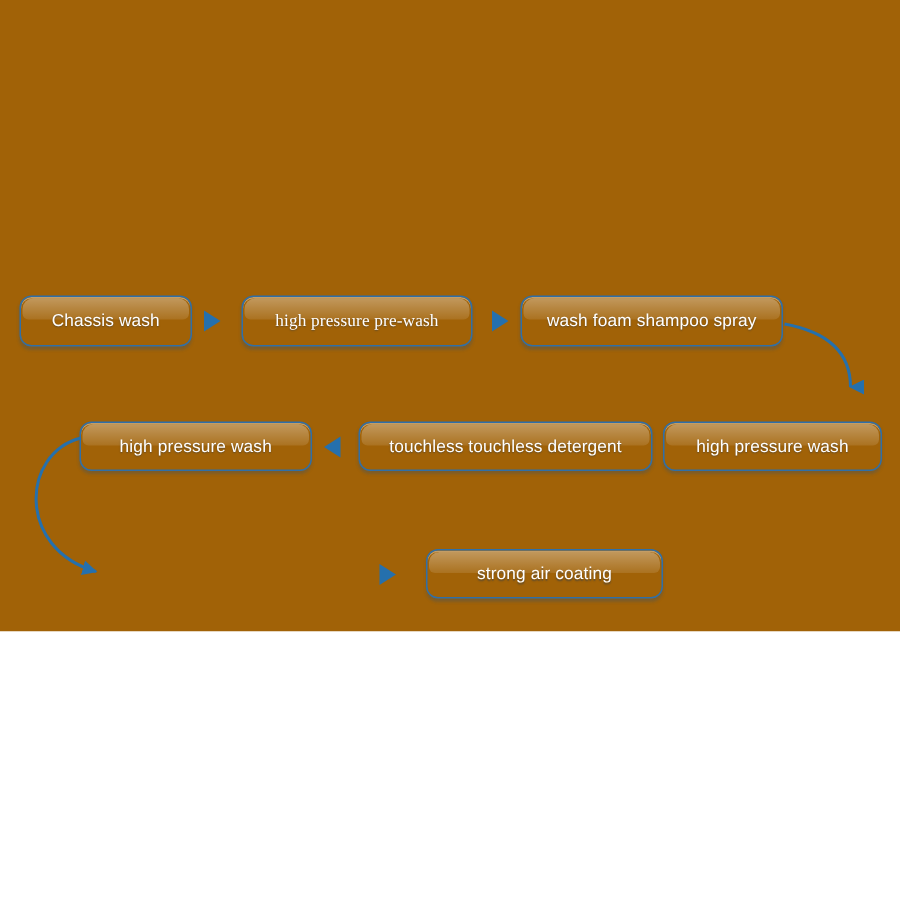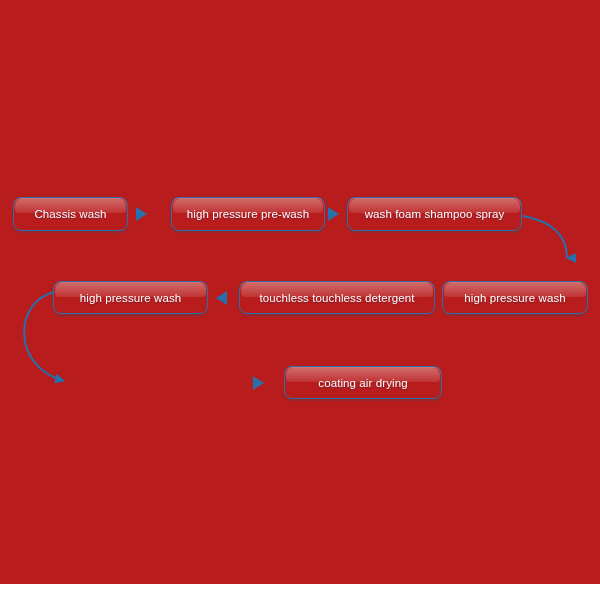--- a/index.html
+++ b/index.html
@@ -6,22 +6,22 @@
     margin: 0;
     padding: 0;
     background: #ffffff;
   }
   body {
     font-family: "Liberation Sans", sans-serif;
   }
   #canvas {
     position: relative;
     width: 600px;
-    height: 584px;
-    background: #b91c1c;
+    height: 421px;
+    background: #a16207;
     overflow: hidden;
   }
   .node {
     position: absolute;
     box-sizing: border-box;
     display: flex;
     align-items: center;
     justify-content: center;
     border-radius: 8px;
     color: #ffffff;
@@ -87,21 +87,21 @@
 
 <div id="canvas">
 
   <div class="node" style="left:13px; top:197px; width:115px; height:34px;">
     <span class="gloss"></span>
     <span class="label">Chassis wash</span>
   </div>
 
   <div class="tri tri-right" style="left:136px; top:207px;"></div>
 
-  <div class="node" style="left:171px; top:197px; width:154px; height:34px;">
+  <div class="node" style="left:161px; top:197px; width:154px; height:34px;font-family:Liberation Serif, serif;">
     <span class="gloss"></span>
     <span class="label">high pressure pre-wash</span>
   </div>
 
   <div class="tri tri-right" style="left:328px; top:207px;"></div>
 
   <div class="node" style="left:347px; top:197px; width:175px; height:34px;">
     <span class="gloss"></span>
     <span class="label">wash foam shampoo spray</span>
   </div>
@@ -121,21 +121,21 @@
   <div class="node" style="left:442px; top:281px; width:146px; height:33px;">
     <span class="gloss"></span>
     <span class="label">high pressure wash</span>
   </div>
 
 
   <div class="tri tri-right" style="left:253px; top:376px;"></div>
 
   <div class="node" style="left:284px; top:366px; width:158px; height:33px;">
     <span class="gloss"></span>
-    <span class="label">coating air drying</span>
+    <span class="label">strong air coating</span>
   </div>
 
   <svg class="curve" viewBox="0 0 600 600">
     <defs>
       <marker id="arrowDown" markerWidth="12" markerHeight="12" refX="5" refY="9" orient="auto" markerUnits="userSpaceOnUse">
         <path d="M 0 0 L 10 0 L 5 10 z" fill="#2570ad"></path>
       </marker>
       <marker id="arrowRight" markerWidth="12" markerHeight="12" refX="9" refY="5" orient="auto" markerUnits="userSpaceOnUse">
         <path d="M 0 0 L 10 5 L 0 10 z" fill="#2570ad"></path>
       </marker>

